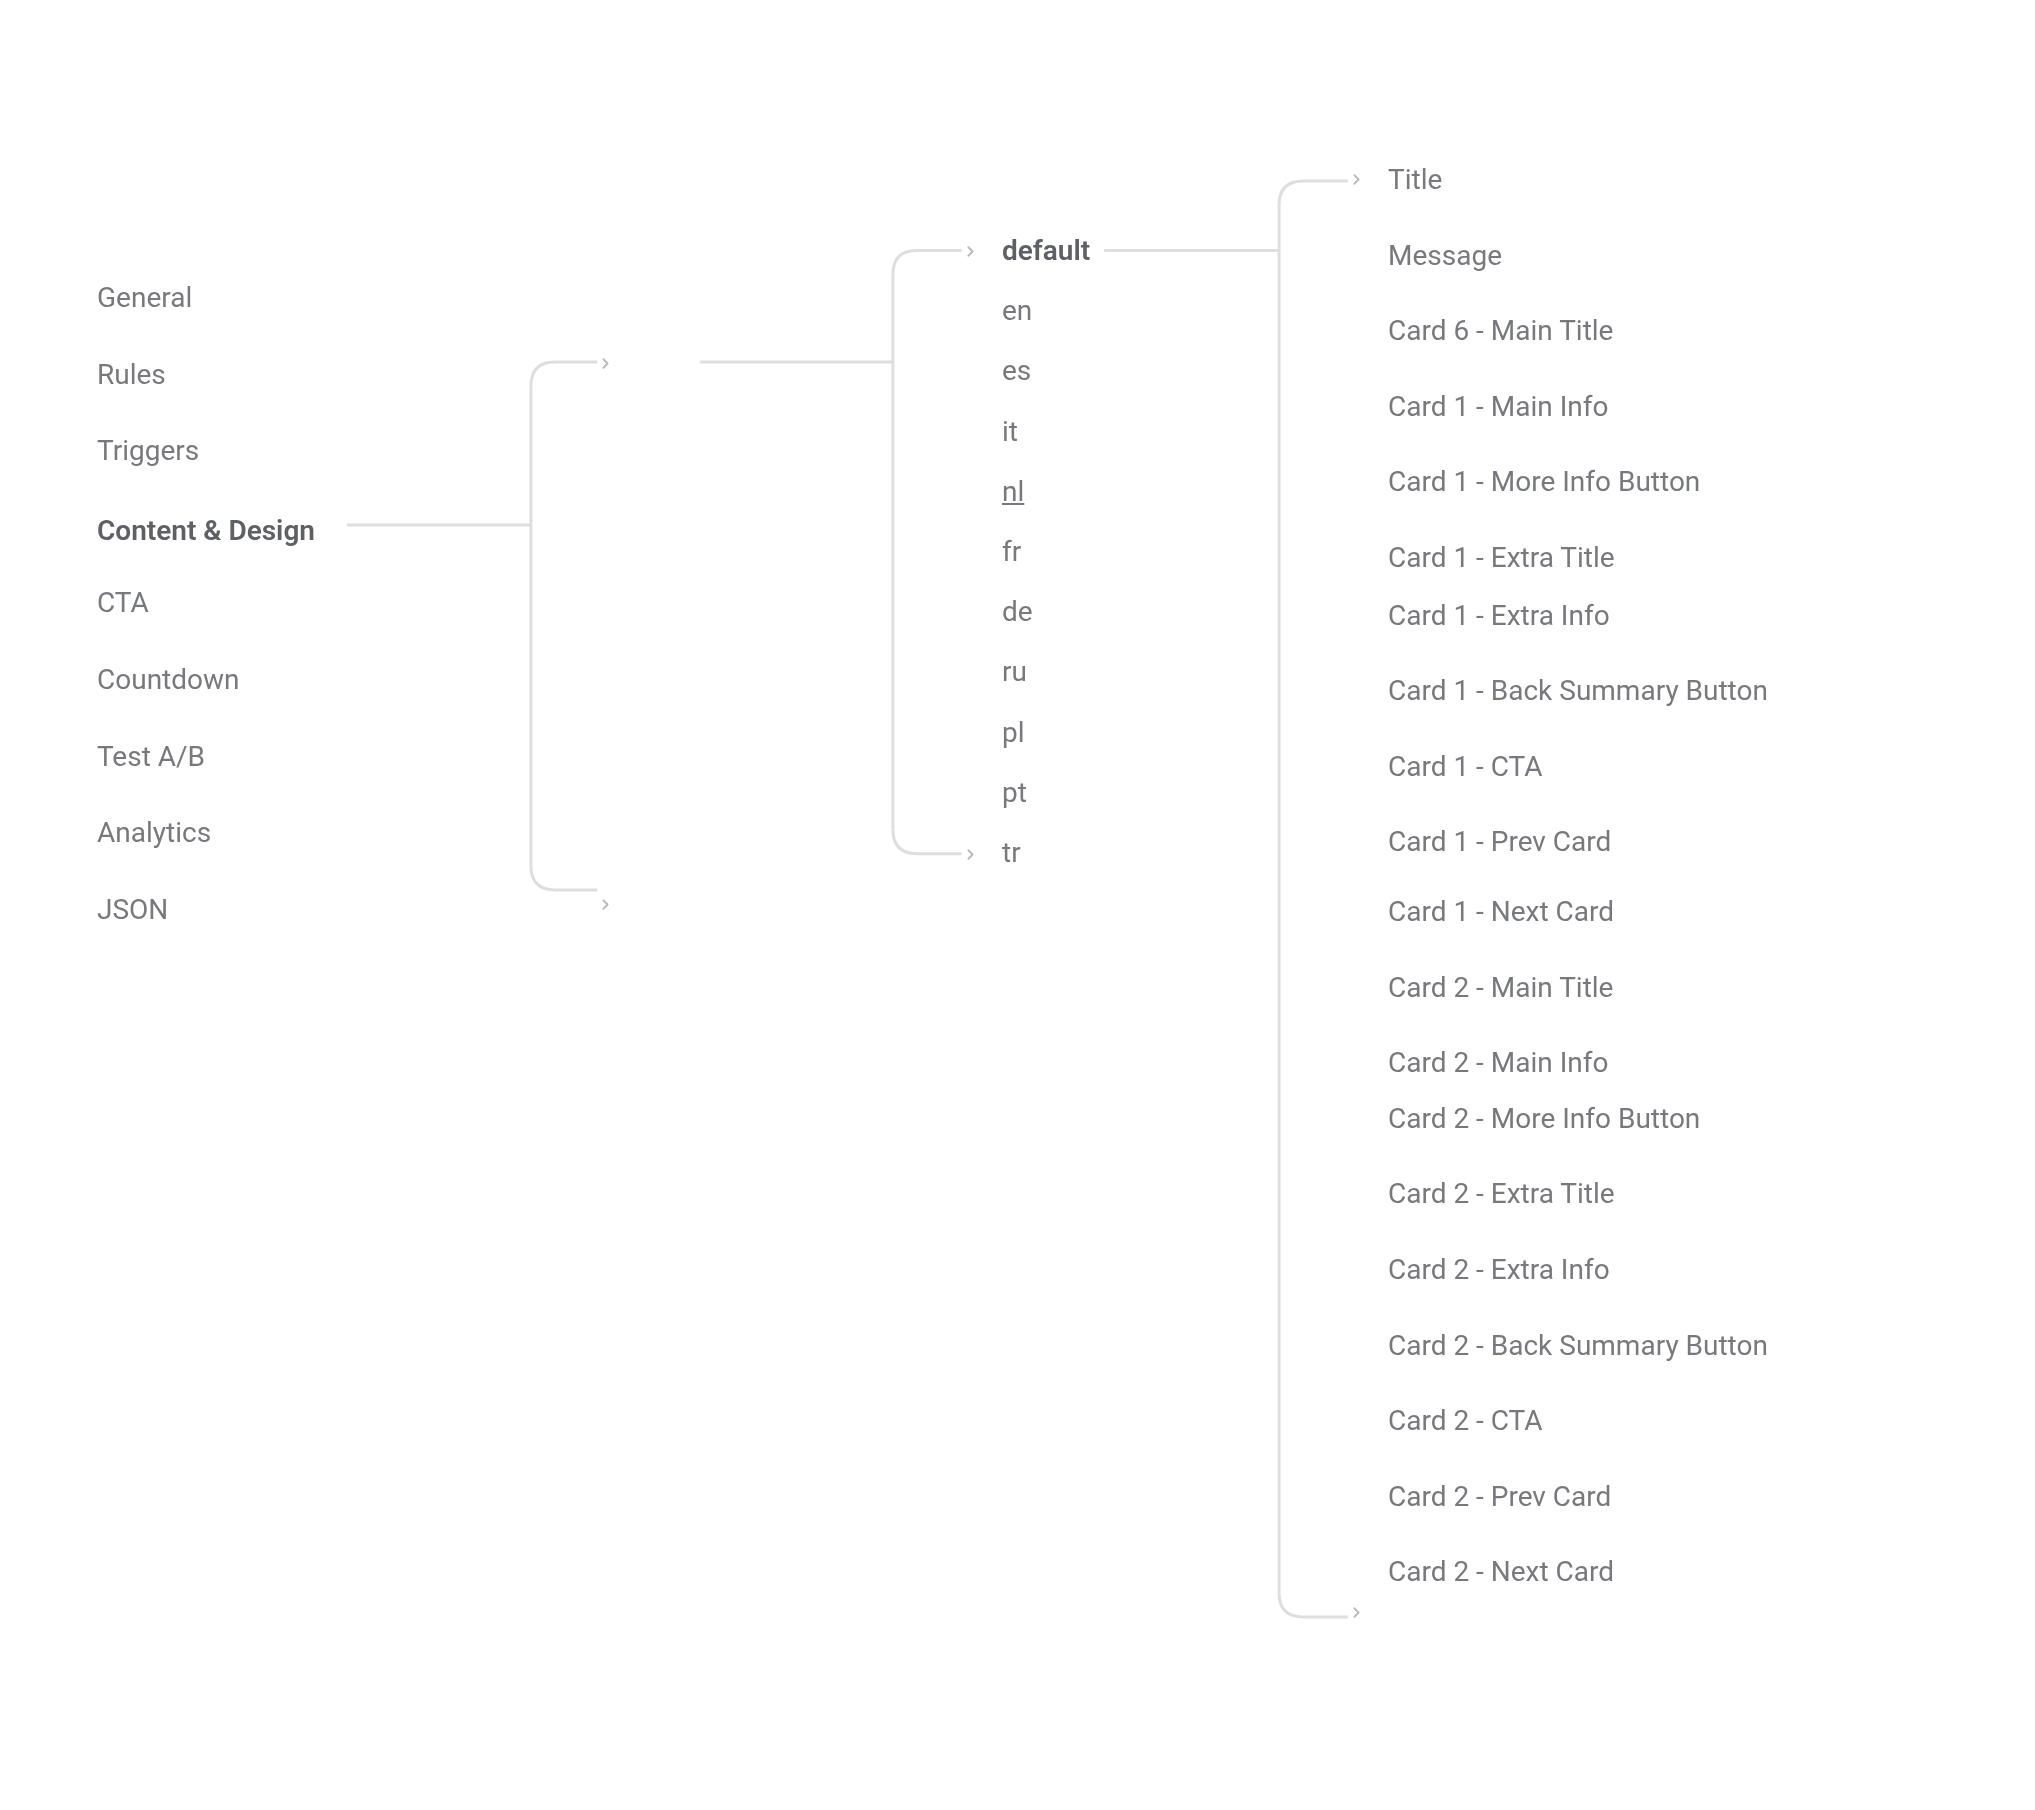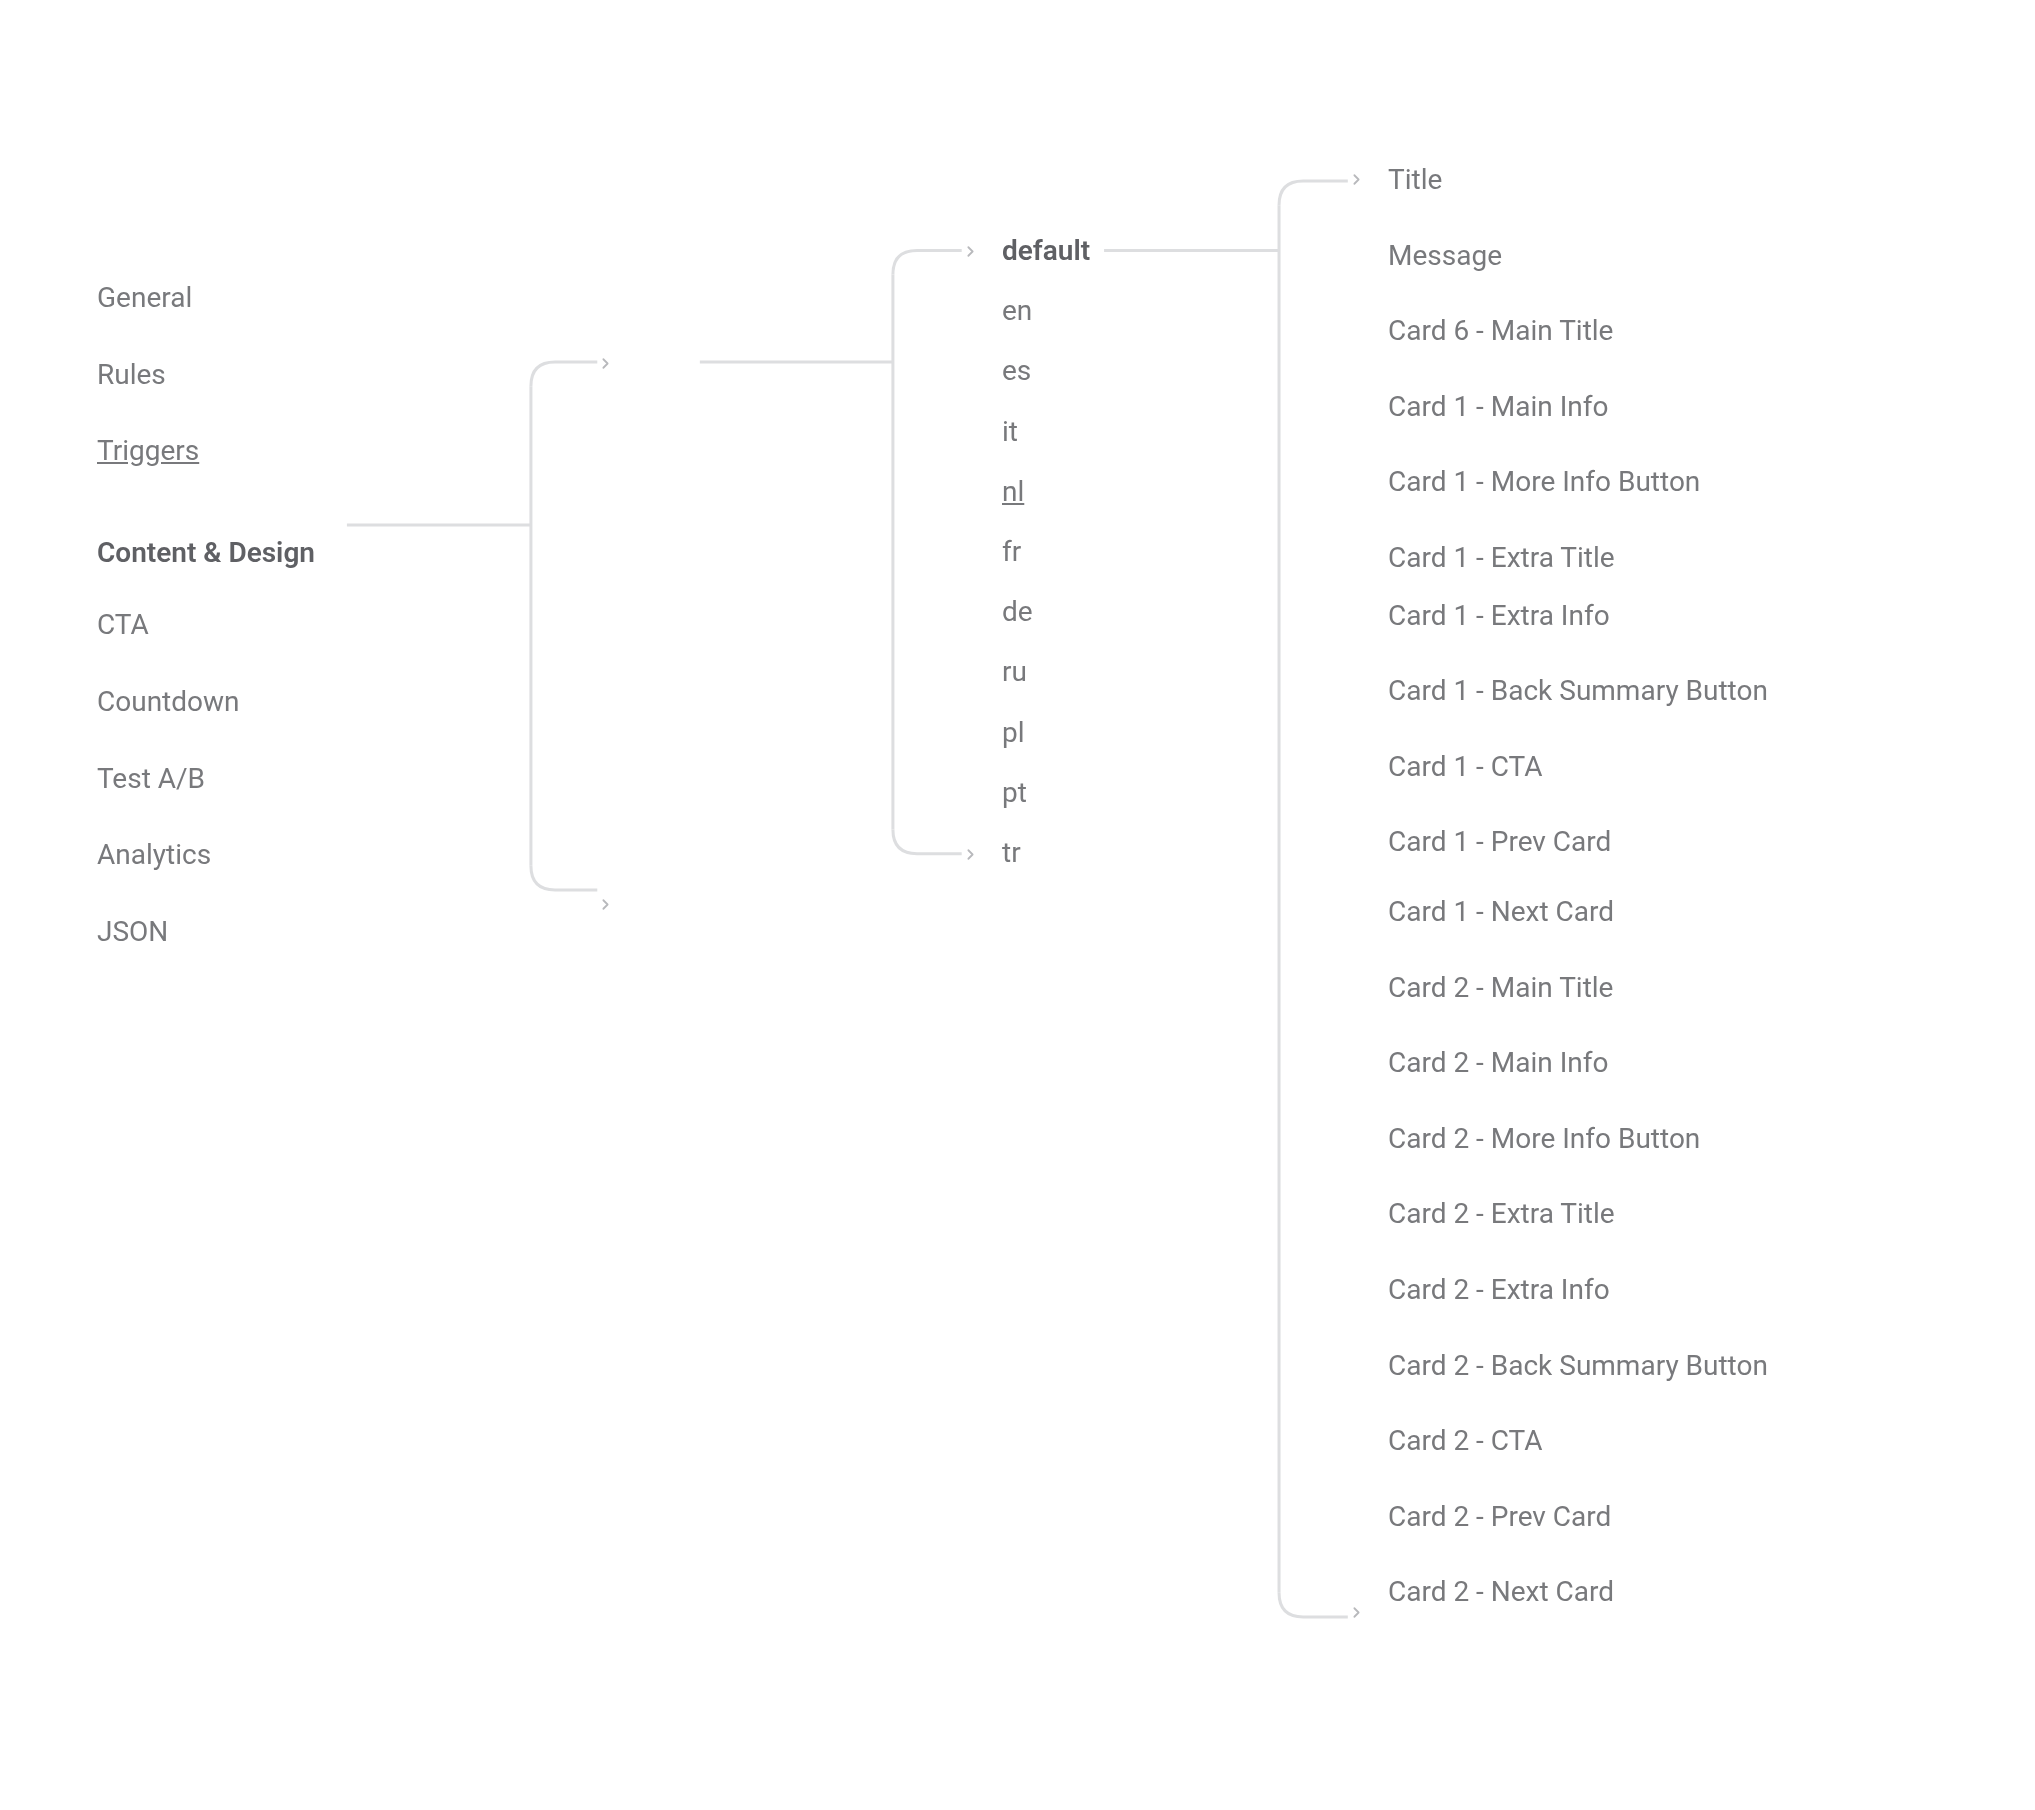--- a/index.html
+++ b/index.html
@@ -70,21 +70,21 @@
 
       <path d="M 2120 340 Q 2120 300 2160 300 L 2234 300"></path>
       <path d="M 2120 340 L 2120 2640"></path>
       <path d="M 2120 2640 Q 2120 2680 2160 2680 L 2234 2680"></path>
     </g>
   </svg>
 
   <div class="col" id="col1" style="left:97px; top:281px;">
       <div class="item" style="margin-bottom: 43px;">General</div>
       <div class="item" style="margin-bottom: 43px;">Rules</div>
-      <div class="item" style="margin-bottom: 68px; text-decoration: underline;">Triggers</div>
+      <div class="item" style="margin-bottom: 46px;">Triggers</div>
       <div class="item bold" style="margin-bottom: 39px;">Content &amp; Design</div>
       <div class="item" style="margin-bottom: 43px;">CTA</div>
       <div class="item" style="margin-bottom: 43px;">Countdown</div>
       <div class="item" style="margin-bottom: 43px;">Test A/B</div>
       <div class="item" style="margin-bottom: 43px;">Analytics</div>
       <div class="item" style="margin-bottom: 43px;">JSON</div>
     </div>
 
 
   <div class="col" id="col3" style="left:1002px; top:234px;">
@@ -107,21 +107,21 @@
       <div class="item" style="margin-bottom: 42px;">Card 6 - Main Title</div>
       <div class="item" style="margin-bottom: 42px;">Card 1 - Main Info</div>
       <div class="item" style="margin-bottom: 42px;">Card 1 - More Info Button</div>
       <div class="item" style="margin-bottom: 24px;">Card 1 - Extra Title</div>
       <div class="item" style="margin-bottom: 42px;">Card 1 - Extra Info</div>
       <div class="item" style="margin-bottom: 42px;">Card 1 - Back Summary Button</div>
       <div class="item" style="margin-bottom: 42px;">Card 1 - CTA</div>
       <div class="item" style="margin-bottom: 36px;">Card 1 - Prev Card</div>
       <div class="item" style="margin-bottom: 42px;">Card 1 - Next Card</div>
       <div class="item" style="margin-bottom: 42px;">Card 2 - Main Title</div>
-      <div class="item" style="margin-bottom: 42px;">Card 2 - Main Info</div>
+      <div class="item" style="margin-bottom: 22px;">Card 2 - Main Info</div>
       <div class="item" style="margin-bottom: 42px;">Card 2 - More Info Button</div>
       <div class="item" style="margin-bottom: 42px;">Card 2 - Extra Title</div>
       <div class="item" style="margin-bottom: 42px;">Card 2 - Extra Info</div>
       <div class="item" style="margin-bottom: 42px;">Card 2 - Back Summary Button</div>
       <div class="item" style="margin-bottom: 42px;">Card 2 - CTA</div>
       <div class="item" style="margin-bottom: 42px;">Card 2 - Prev Card</div>
       <div class="item" style="margin-bottom: 42px;">Card 2 - Next Card</div>
     </div>
 
   <div id="arrows">

